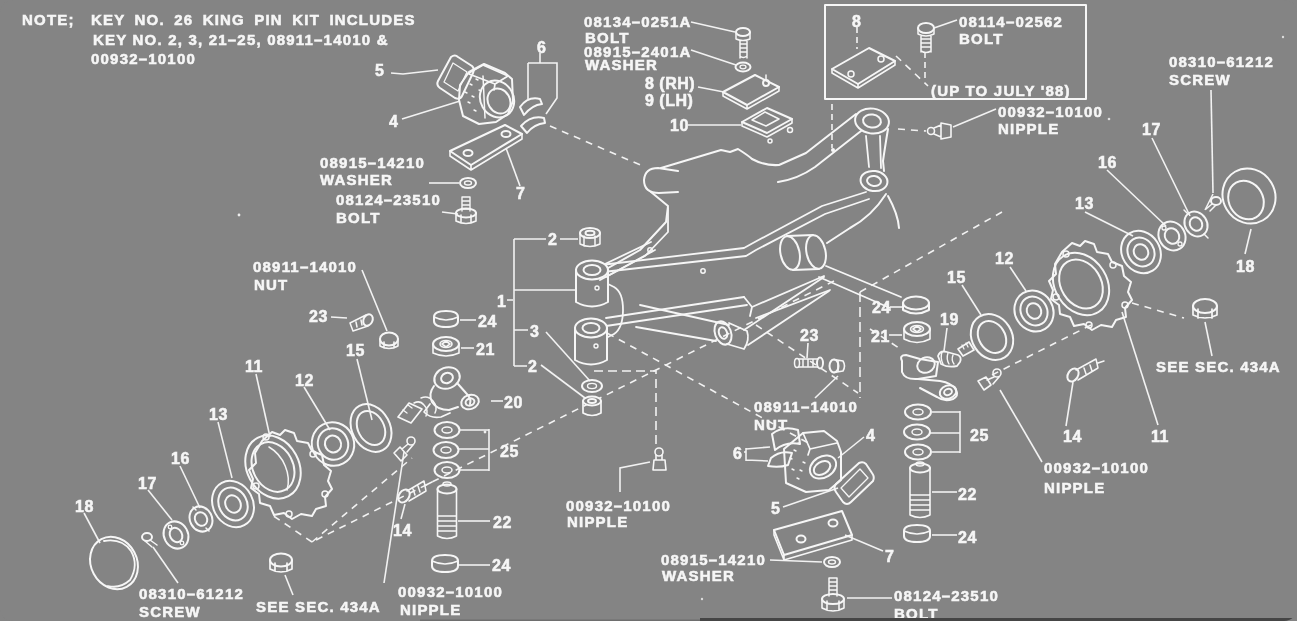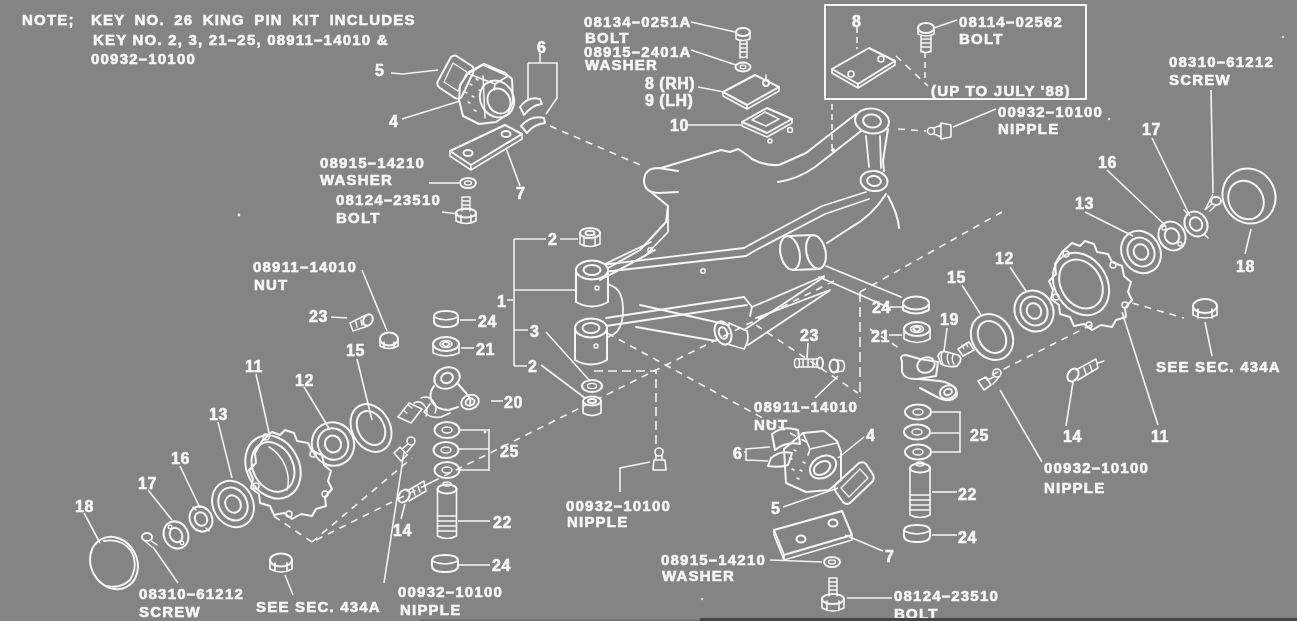--- a/index.html
+++ b/index.html
@@ -1,16 +1,16 @@
 <!DOCTYPE html>
 <html><head>
 <meta charset="utf-8">
 <style>
   html,body{margin:0;padding:0;background:#848484;}
-  #page{position:relative;width:1297px;height:621px;background:#848484;overflow:hidden;}
+  #page{position:relative;width:1297px;height:621px;background:#848484;overflow:hidden;border-radius:13px;}
   svg{position:absolute;left:0;top:0;}
   text{font-family:"Liberation Sans",sans-serif;font-weight:bold;fill:#f6f6f6;stroke:#f6f6f6;stroke-width:0.55px;}
   .t14{font-size:15px;letter-spacing:1.2px;}
   .t15{font-size:16px;letter-spacing:0.5px;}
 </style>
 </head>
 <body>
 <div id="page">
 <svg width="1297" height="621" viewBox="0 0 1297 621">
 <rect x="0" y="0" width="1297" height="621" fill="#848484"></rect>

